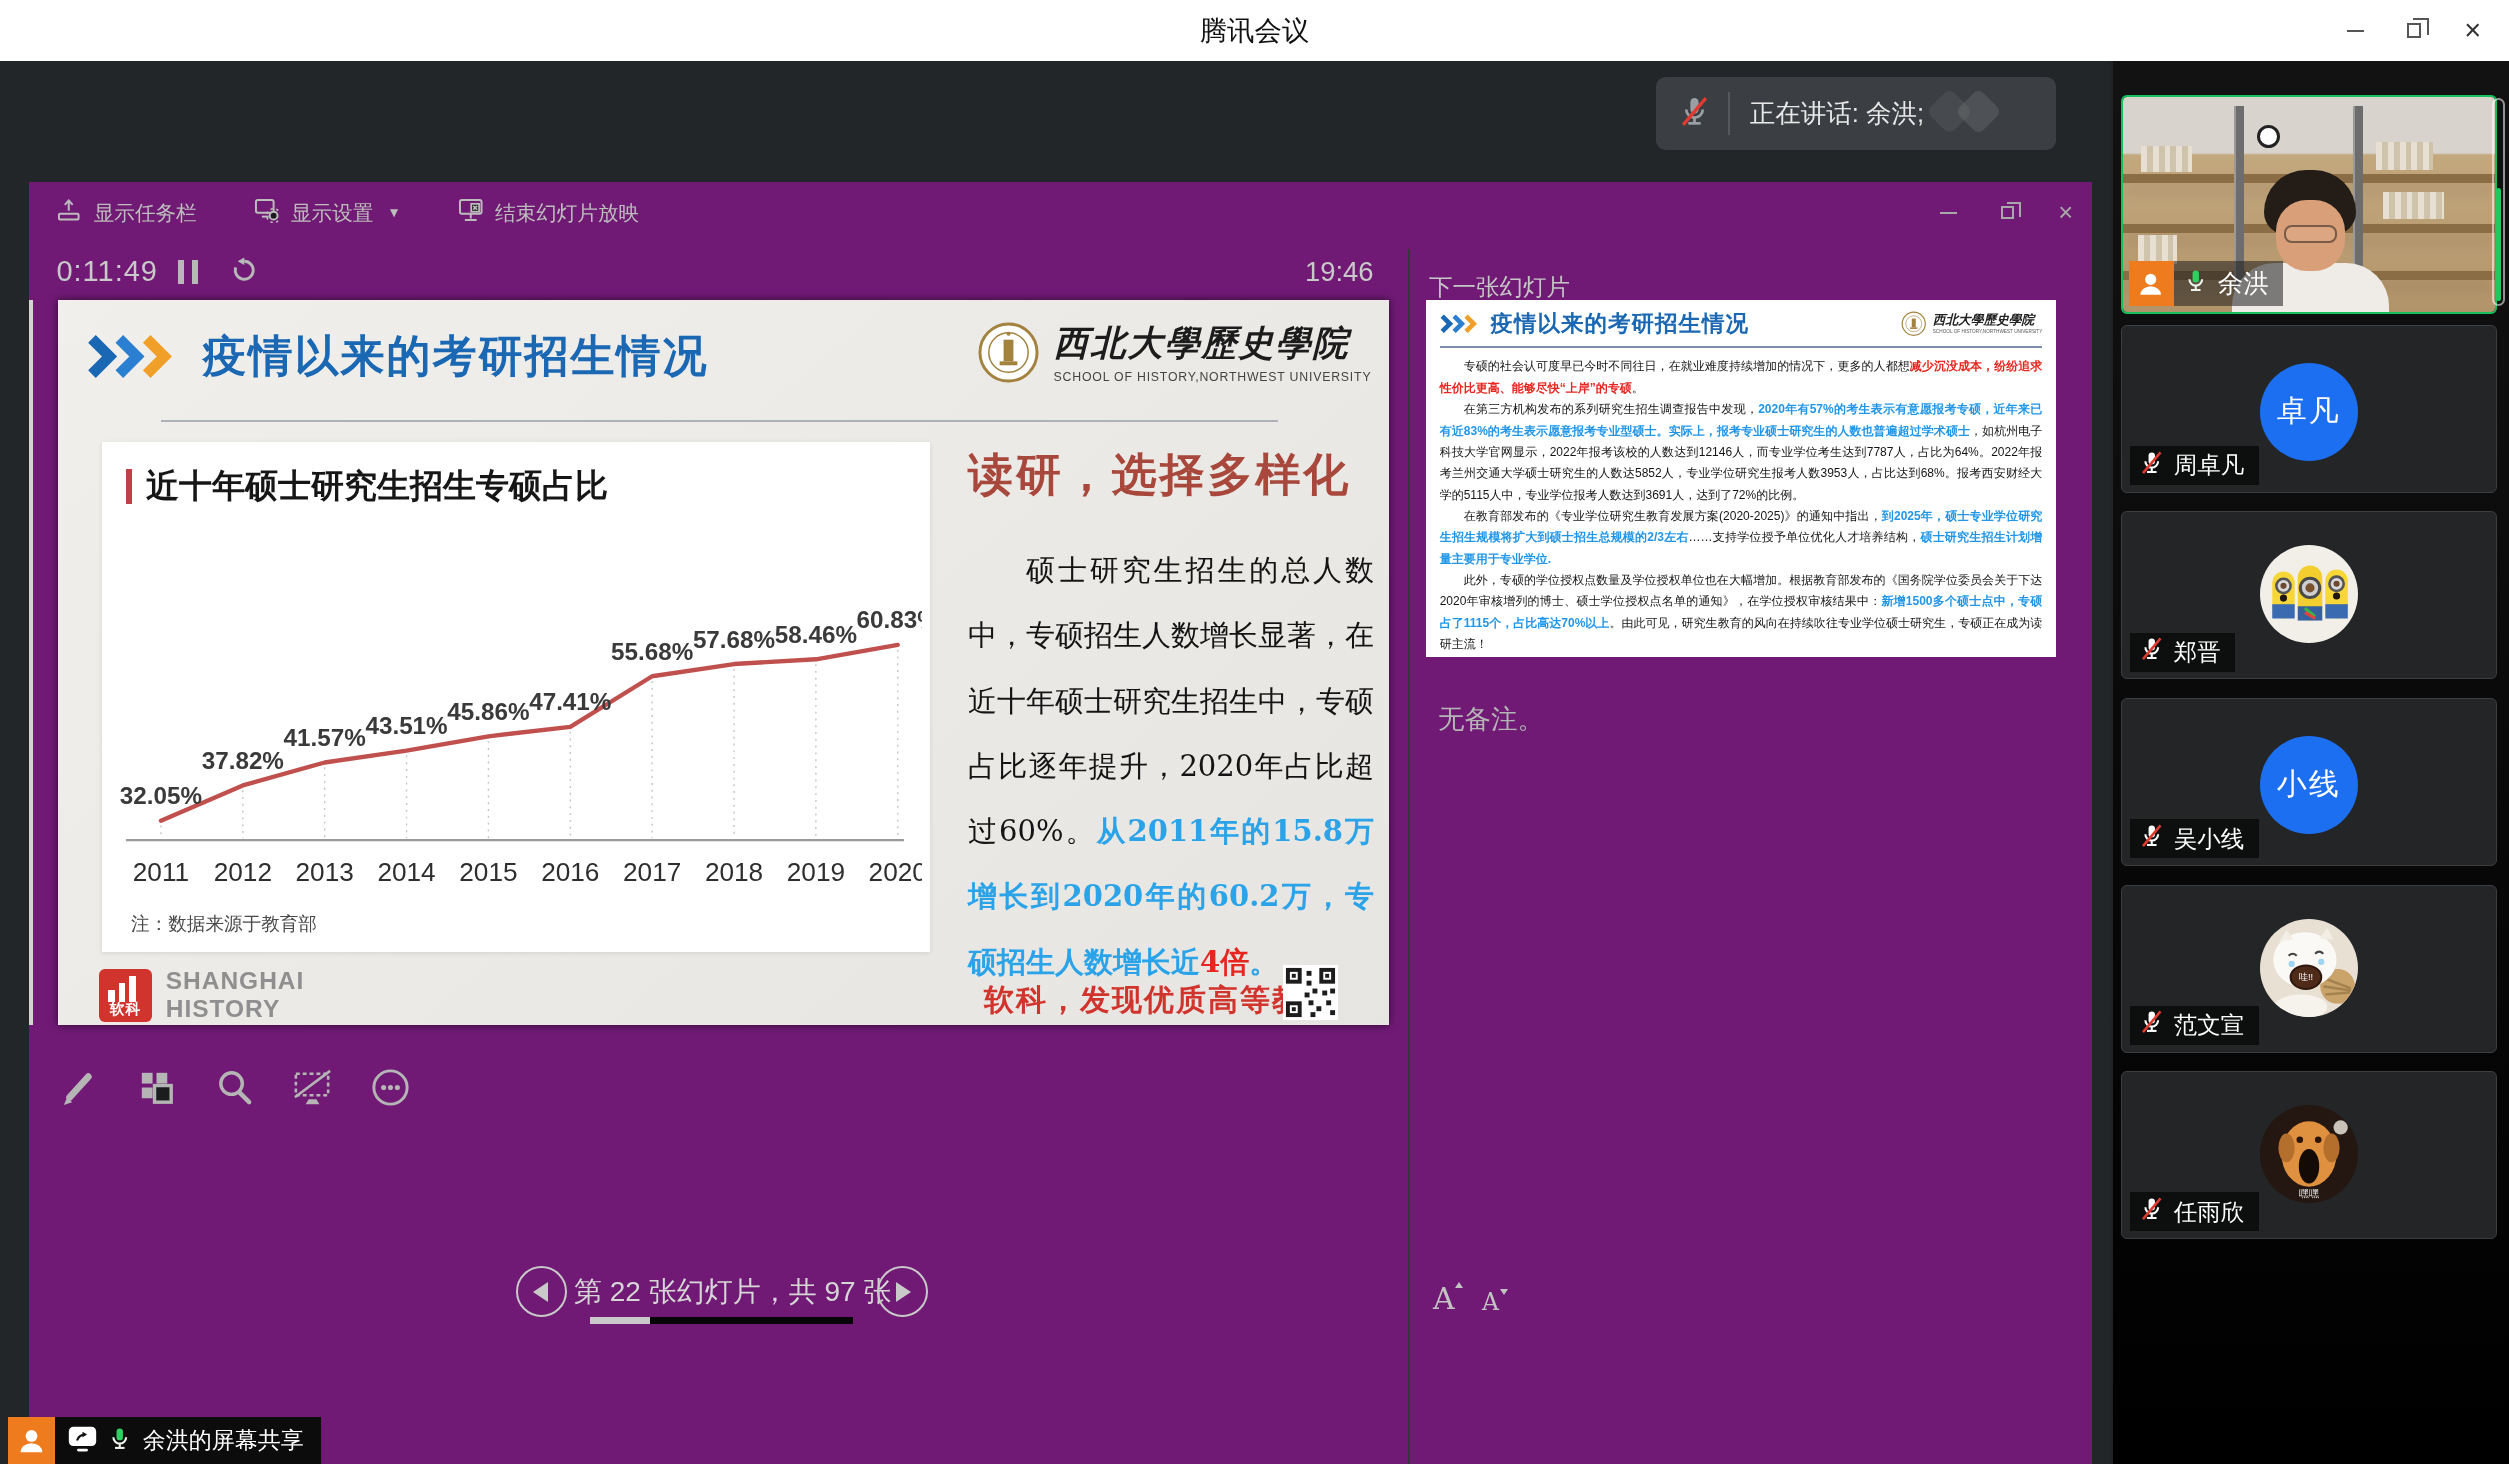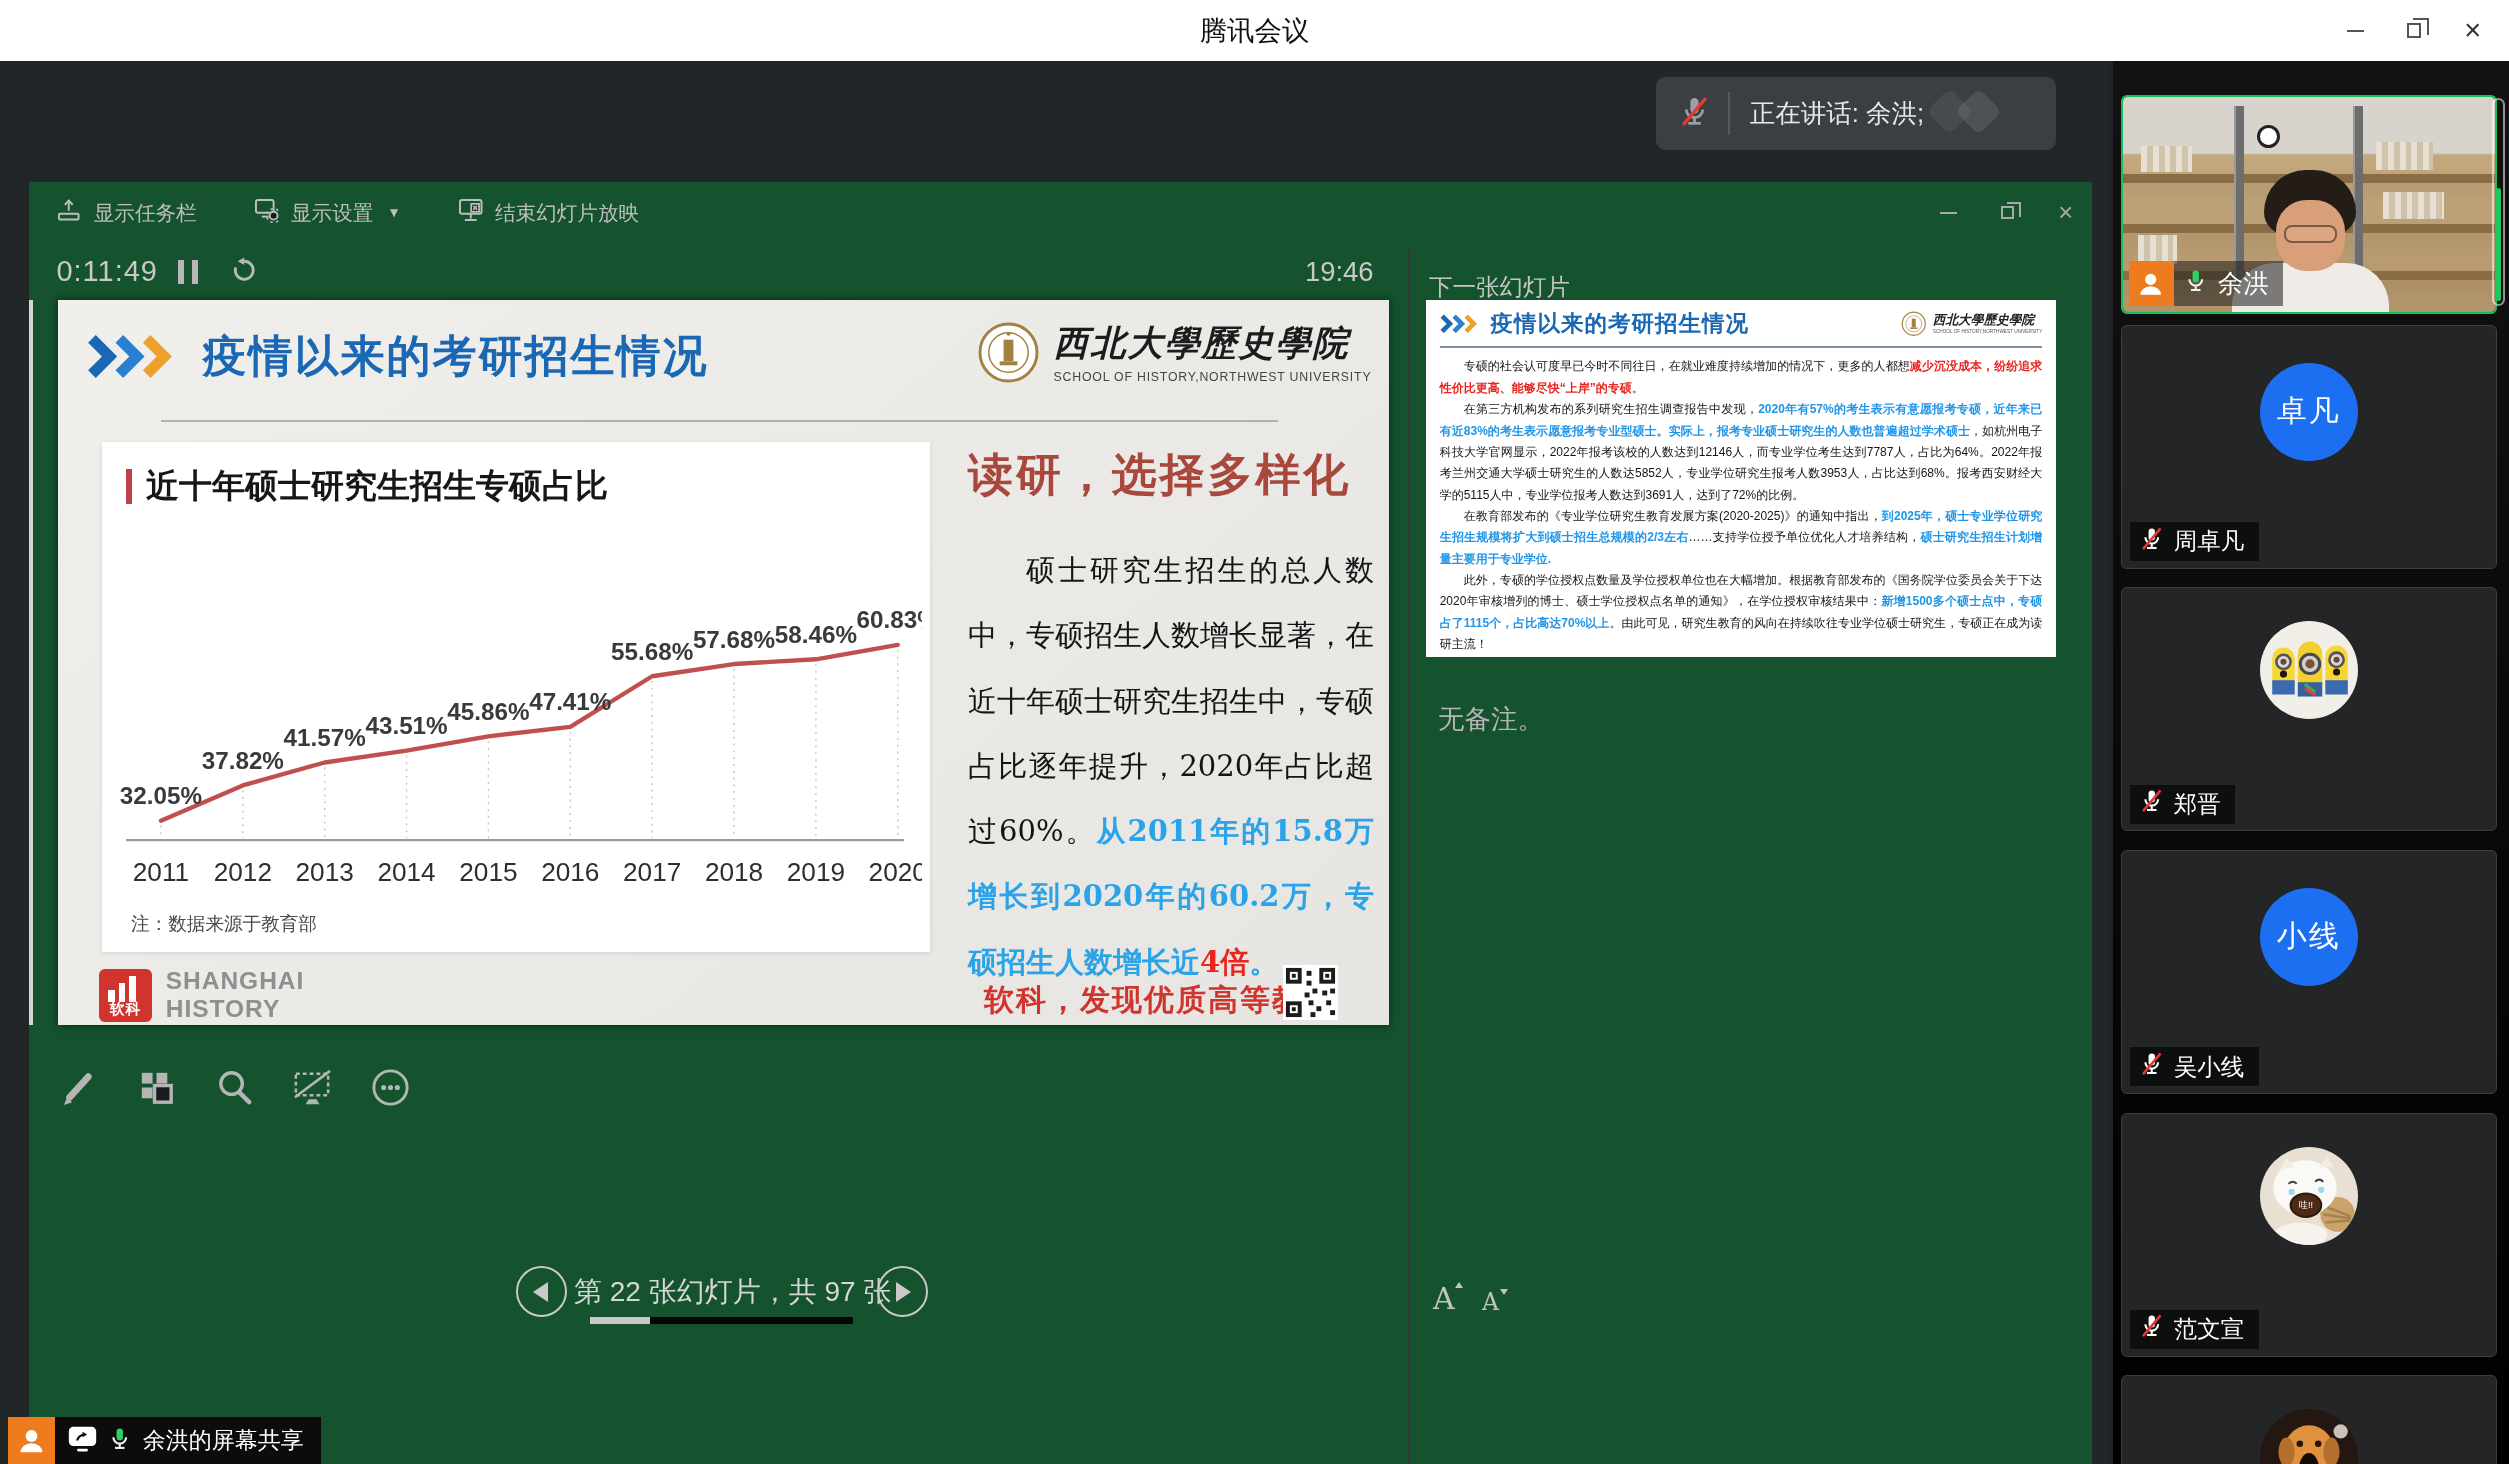--- a/index.html
+++ b/index.html
@@ -29,21 +29,21 @@
                  background:#3b3f43; border-radius:9.8px; display:flex; align-items:center; }
   .sb-mic{ margin-left:21.6px; }
   .sb-sep{ width:2px; height:43px; background:#55595d; margin-left:17.6px; }
   .sb-text{ margin-left:19.6px; font-size:25.5px; color:#e8e8e8; white-space:nowrap; }
   .sb-logo{ position:absolute; right:43px; top:14.7px; width:88px; height:43px; opacity:.6; }
   .sb-logo i{ position:absolute; width:33px; height:33px; border-radius:6.9px; transform:rotate(45deg); }
   .sb-logo i:nth-child(1){ left:7.8px; top:3.9px; background:rgba(255,255,255,.10); }
   .sb-logo i:nth-child(2){ left:37px; top:3.9px; background:rgba(255,255,255,.16); }
 
   
-  .ppt{ position:absolute; left:29px; top:121px; width:2063px; height:1283px; background:#14532d; }
+  .ppt{ position:absolute; left:29px; top:121px; width:2063px; height:1283px; background:#701a75; }
   .ppt-toolbar{ position:absolute; left:0; top:0; right:0; height:61px; display:flex;
                 align-items:center; padding-left:27.4px; gap:57px; }
   .pt-item{ display:flex; align-items:center; gap:11.8px; color:#bdbdbd; font-size:20.6px; white-space:nowrap; }
   .pt-item .dd{ font-size:13.7px; margin-left:2px; }
   .pt-controls{ position:absolute; right:0; top:0; height:61px; display:flex; align-items:center; gap:25.5px; padding-right:9.8px; }
   .pt-btn{ width:33px; height:33px; display:flex; align-items:center; justify-content:center; }
   .pt-btn .bar-glyph{ background:#a8a8a8; }
   .pt-btn .restore-glyph{ border-color:#a8a8a8; width:12.7px; height:12.7px; }
   .pt-btn .restore-glyph::before{ border-color:#a8a8a8; width:12.7px; height:12.7px; top:-5.9px; left:3.9px; }
   .pt-btn .close-glyph{ color:#a8a8a8; font-size:25.5px; }
@@ -136,21 +136,21 @@
   
   .share-banner{ position:absolute; left:7.8px; bottom:0; height:47px; display:flex; align-items:stretch; z-index:5; }
   .sb-person{ width:47px; background:#ee7b1e; display:flex; align-items:center; justify-content:center; }
   .sb-rest{ background:#0c0c0c; display:flex; align-items:center; gap:9.8px; padding:0 17.6px 0 11.8px; }
   .sb-label{ font-size:23px; color:#fff; white-space:nowrap; }
 
   
   .sidebar{ position:absolute; left:2113px; top:61px; width:396px; bottom:0;
             background:linear-gradient(180deg,#121212,#000); }
   .tiles{ padding-top:34px; }
-  .tile{ position:relative; width:376px; height:244px; margin:0 0 18.6px 7.8px; border-radius:5.9px;
+  .tile{ position:relative; width:376px; height:168px; margin:0 0 18.6px 7.8px; border-radius:5.9px;
          background:#232527; border:1px solid #3c3f42; overflow:hidden; }
   .tile.speaking{ height:219px; margin-bottom:10.8px; border:2px solid #15c05b; }
   .av-circle{ position:absolute; left:50%; top:37px; transform:translateX(-50%); width:98px; height:98px;
               border-radius:50%; display:flex; align-items:center; justify-content:center;
               font-size:30px; color:#fff; letter-spacing:2px; }
   .av-photo{ position:absolute; left:50%; top:33px; transform:translateX(-50%); width:98px; height:98px; }
   .corner-row{ position:absolute; left:7.8px; bottom:6.9px; display:flex; align-items:stretch; height:39px; }
   .tile.speaking .corner-row{ left:5.9px; bottom:5.9px; height:45px; }
   .pres-box{ width:45px; background:#ee7b1e; display:flex; align-items:center; justify-content:center; }
   .badge{ background:rgba(8,8,8,.78); display:flex; align-items:center; gap:8.8px; padding:0 14.7px 0 9.8px;

